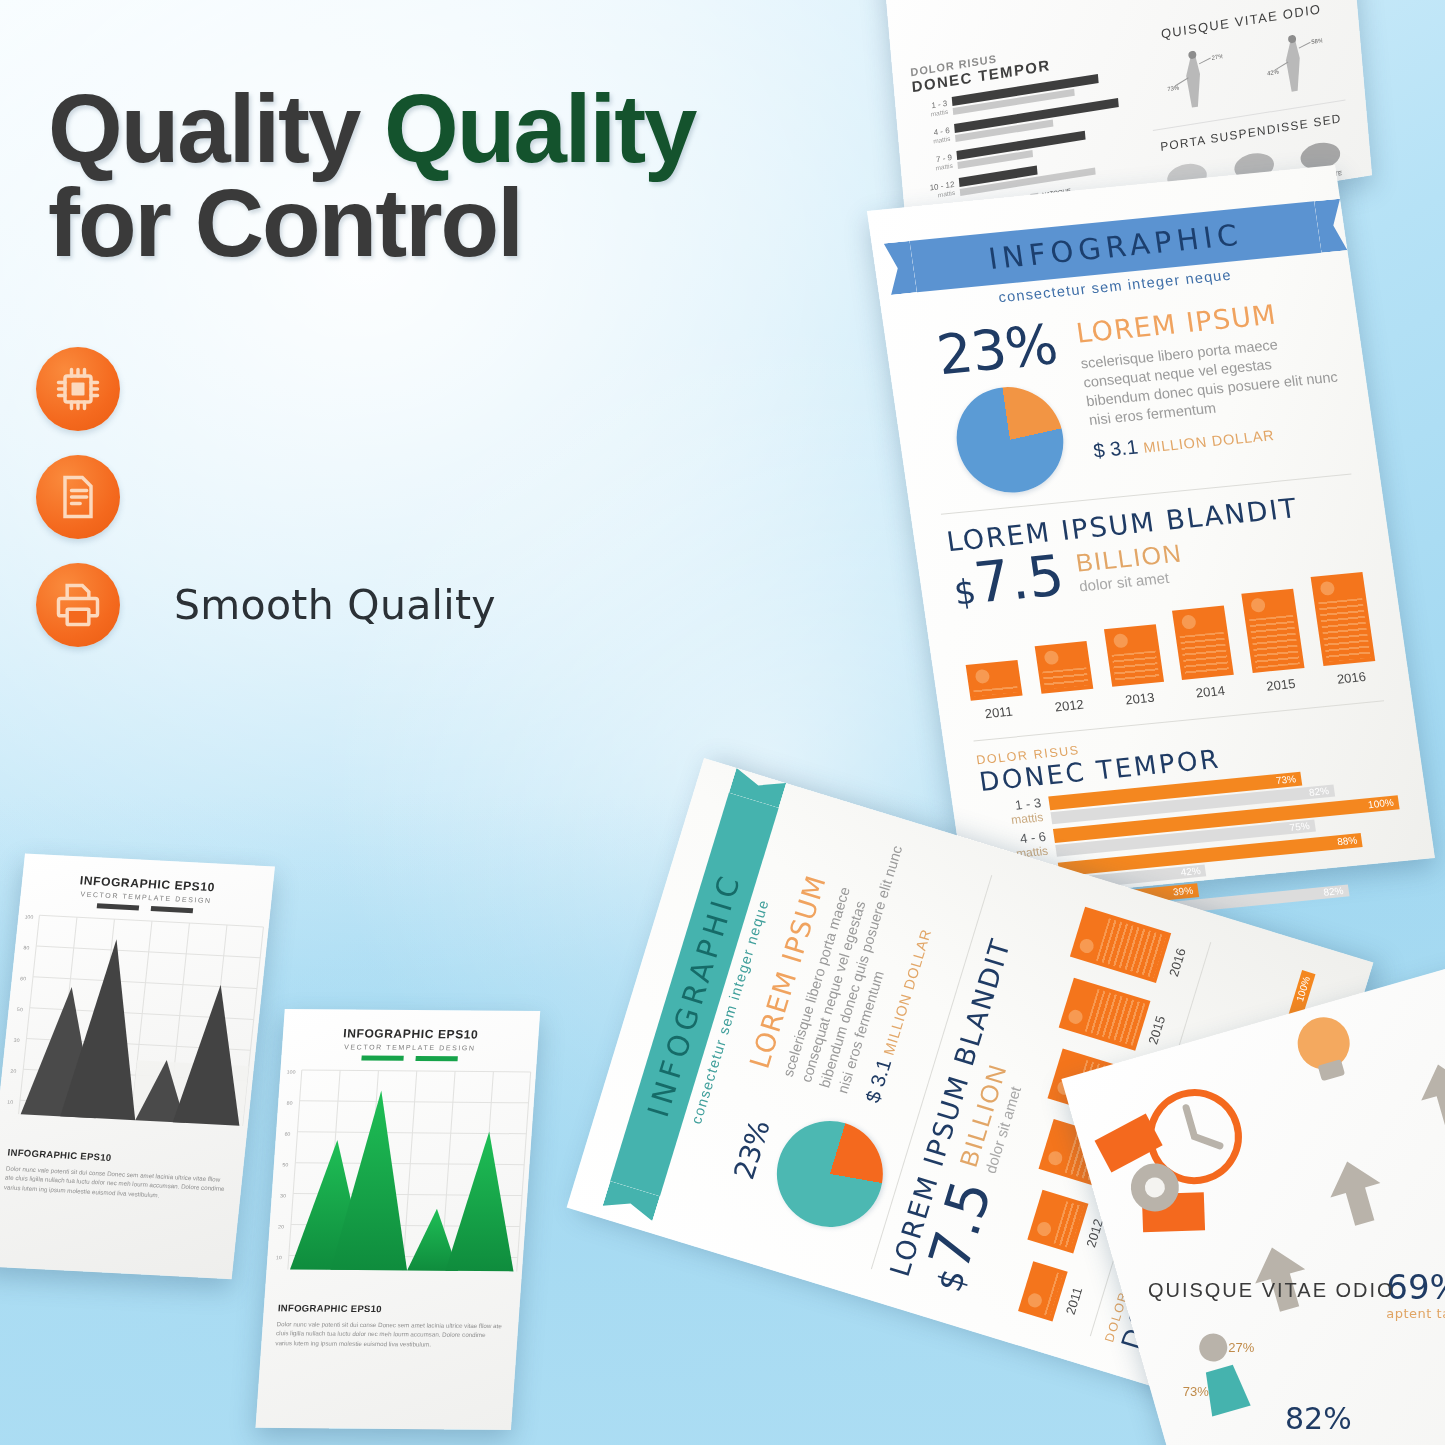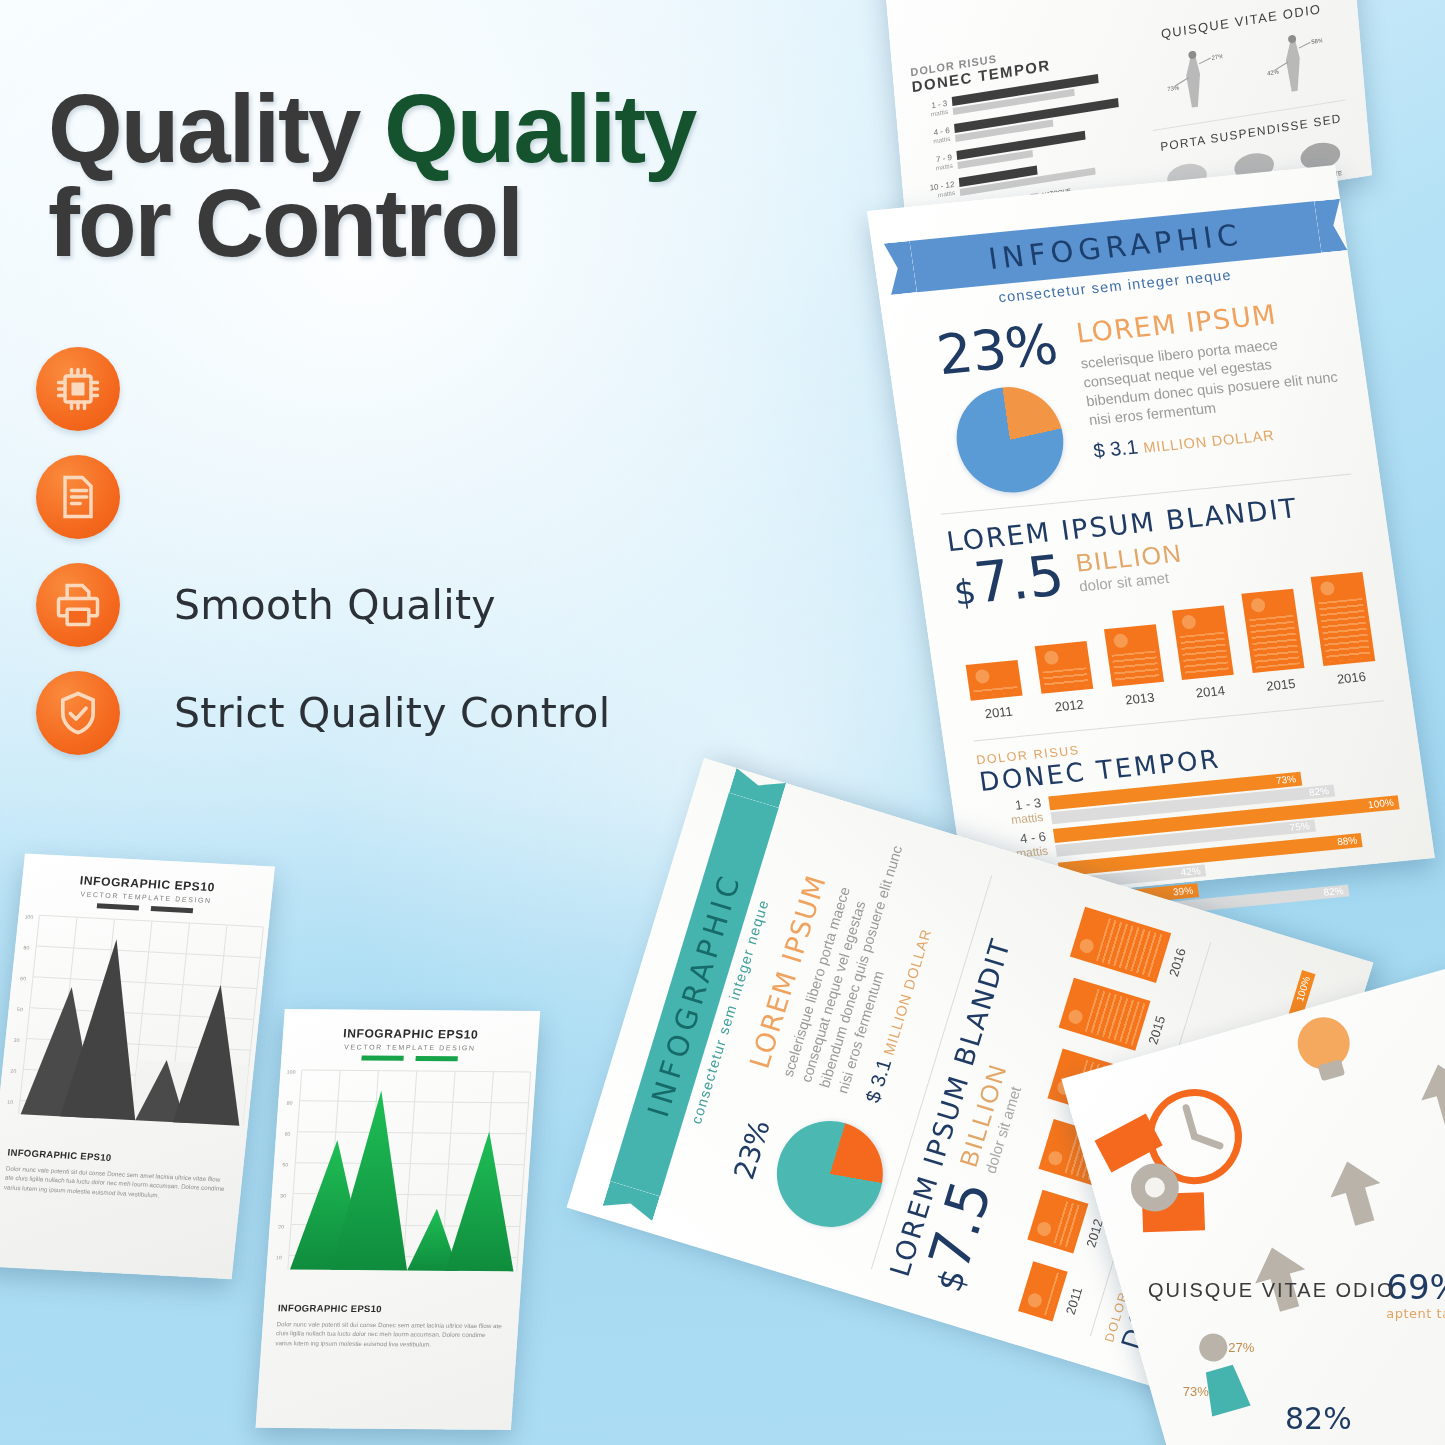--- a/index.html
+++ b/index.html
@@ -196,29 +196,20 @@
       <div class="fic">
         <svg viewBox="0 0 24 24" fill="none" stroke="#fcd9bd" stroke-width="1.6">
           <path d="M7 9V3h7l3 3v3"></path>
           <rect x="3" y="9" width="18" height="8" rx="1"></rect>
           <rect x="7" y="14" width="10" height="7" rx=".5" fill="#f4691e"></rect>
         </svg>
       </div>
       <div class="flabel">Smooth Quality</div>
     </div>
 
-    <div class="feature">
-      <div class="fic">
-        <svg viewBox="0 0 24 24" fill="none" stroke="#fcd9bd" stroke-width="1.7">
-          <path d="M12 3l7 3v6c0 4.2-2.9 7.6-7 9-4.1-1.4-7-4.8-7-9V6z"></path>
-          <path d="M8.5 12.2l2.6 2.6 4.6-5" stroke-linecap="round" stroke-linejoin="round"></path>
-        </svg>
-      </div>
-      <div class="flabel">Strict Quality Control</div>
-    </div>
   </div>
 
   <div class="sheet" id="sheetA">
     <div style="display:flex;padding:150px 16px 0 18px;gap:14px;">
       <div style="width:52%;">
         <div class="gs-title">DOLOR RISUS</div>
         <div class="gs-title">
             <b>DONEC TEMPOR</b>
           </div>
         <div style="margin-top:8px;">

